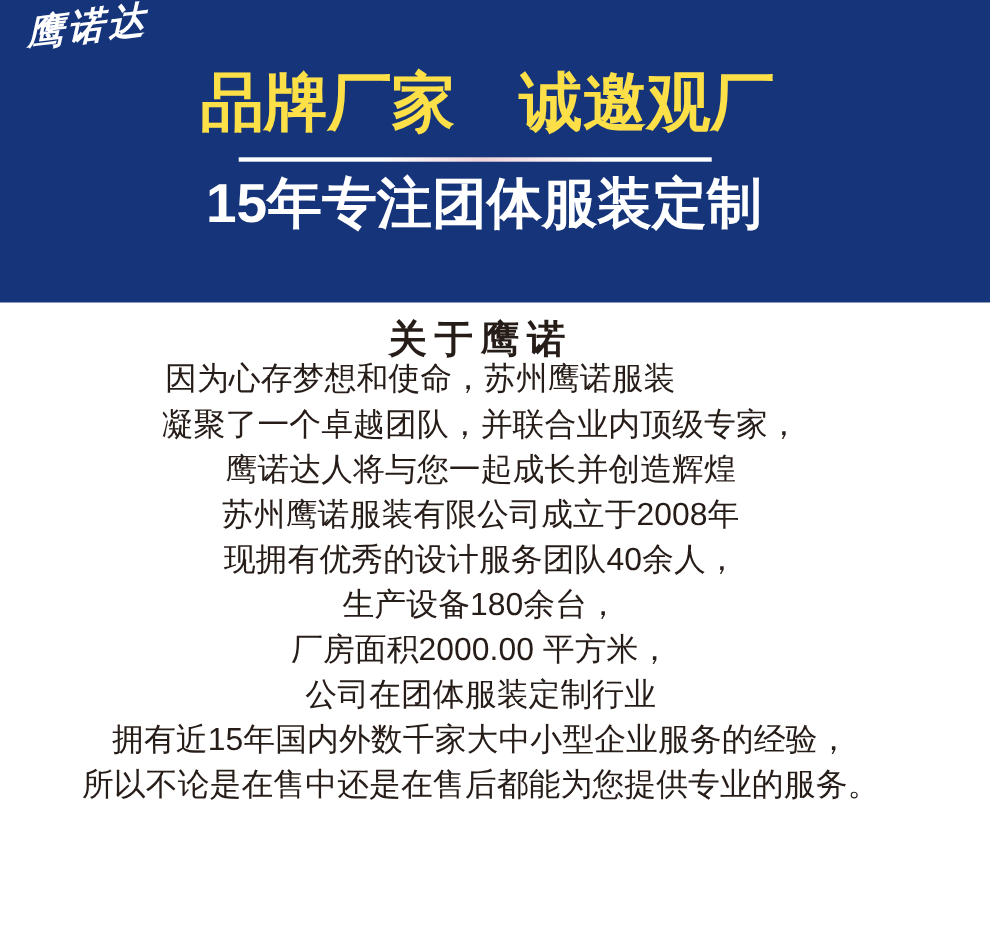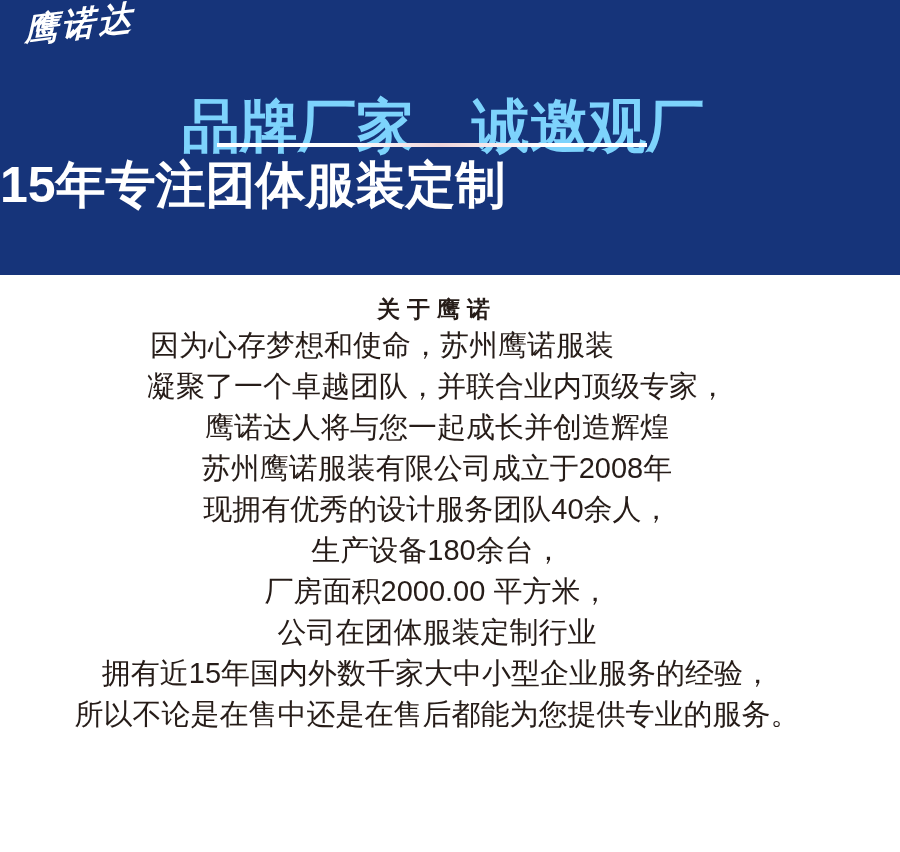--- a/index.html
+++ b/index.html
@@ -36,61 +36,61 @@
     white-space: nowrap;
   }
   .banner-title {
     position: absolute;
     top: 64px;
     left: 0;
     width: 100%;
     box-sizing: border-box;
     padding-right: 14px;
     text-align: center;
-    color: #7dd3fc;
+    color: #fde047;
     font-size: 58px;
     line-height: 60px;
     font-weight: 900;
     white-space: nowrap;
-    margin-top: 32px;
   }
   .divider {
     position: absolute;
     left: 217px;
     top: 143px;
     width: 430px;
     height: 4px;
     background: linear-gradient(90deg,
       #ffffff 0%, #ffffff 30%, #f0d6db 52%, #ffffff 78%, #ffffff 100%);
   }
   .banner-subtitle {
     position: absolute;
     top: 160px;
     left: 0;
     width: 100%;
     box-sizing: border-box;
     padding-right: 20px;
+    text-align: center;
     color: #ffffff;
     font-size: 50px;
     line-height: 50px;
     font-weight: 900;
     white-space: nowrap;
   }
 
   
   .about {
     box-sizing: border-box;
     width: 100%;
     padding: 18px 26px 0 0;
     text-align: center;
     color: #261c18;
   }
   .about-heading {
     margin: 0;
-    font-size: 23px;
+    font-size: 35px;
     line-height: 32px;
     font-weight: bold;
     letter-spacing: 7px;
   }
   .about-lines {
     margin-top: 0;
   }
   .about-line {
     margin: 0;
     font-size: 29px;

